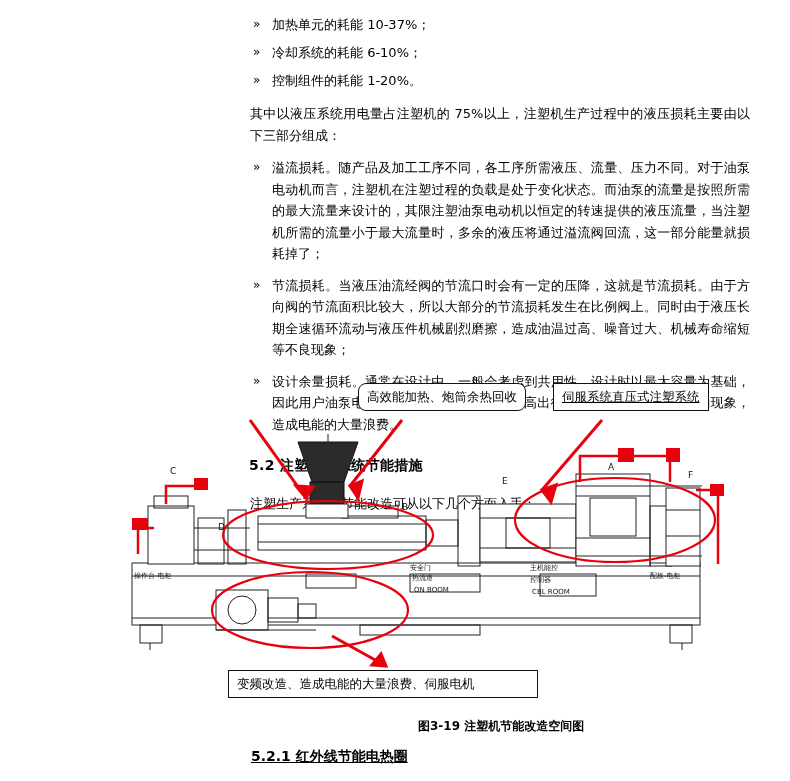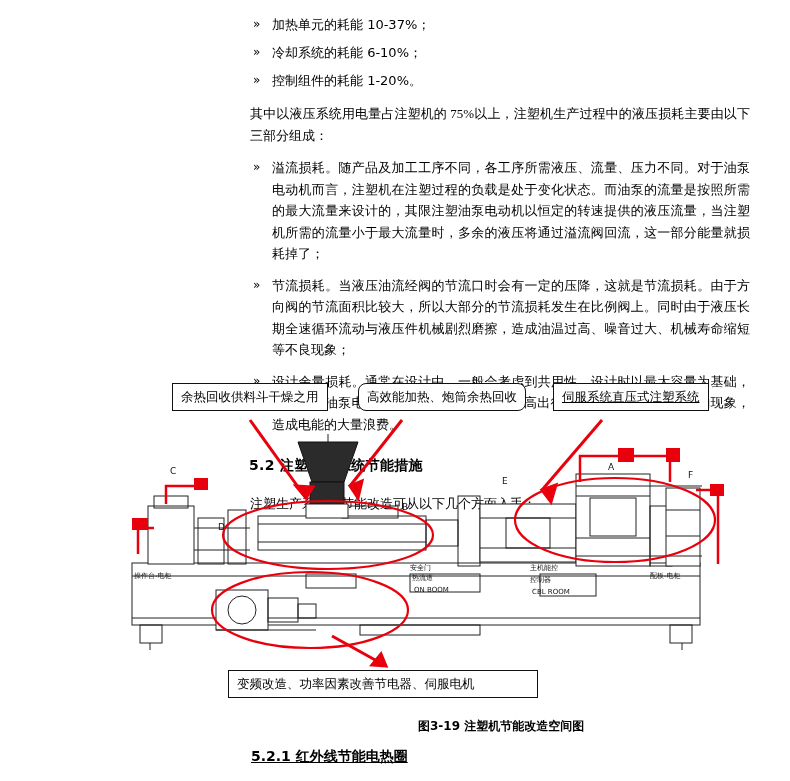--- a/index.html
+++ b/index.html
@@ -52,21 +52,20 @@
     text-align: justify;
   }
   .para {
     font-size: 13px;
     line-height: 22px;
     text-align: justify;
     margin: 10px 0 10px 0;
   }
   .para-2 {
     margin-top: 12px;
-    font-family: Liberation Serif, serif;
   }
   .sub-list {
     margin: 10px 0 0 0;
     padding: 0;
     list-style: none;
   }
   .sub-item {
     display: flex;
     align-items: flex-start;
     font-size: 13px;
@@ -294,23 +293,22 @@
         <text x="300" y="192">安全门</text>
         <text x="302" y="202">热流道</text>
         <text x="304" y="214">ON BOOM</text>
         <text x="420" y="192">主机能控</text>
         <text x="420" y="204">控制器</text>
         <text x="422" y="216">CBL ROOM</text>
         <text x="540" y="200">配板-电柜</text>
       </g>
     </svg>
 
-    <div class="callout" id="callout-1">余热回收供料斗干燥之用</div>
     <div class="callout" id="callout-2">高效能加热、炮筒余热回收</div>
     <div class="callout" id="callout-3">伺服系统直压式注塑系统</div>
-    <div class="callout" id="callout-4">变频改造、功率因素改善节电器、伺服电机</div>
+    <div class="callout" id="callout-4">变频改造、造成电能的大量浪费、伺服电机</div>
   </div>
 
   <div class="fig-caption">图3-19 注塑机节能改造空间图</div>
 
   <div class="heading-sub">5.2.1 红外线节能电热圈</div>
 
 </div>
 
 </body></html>

